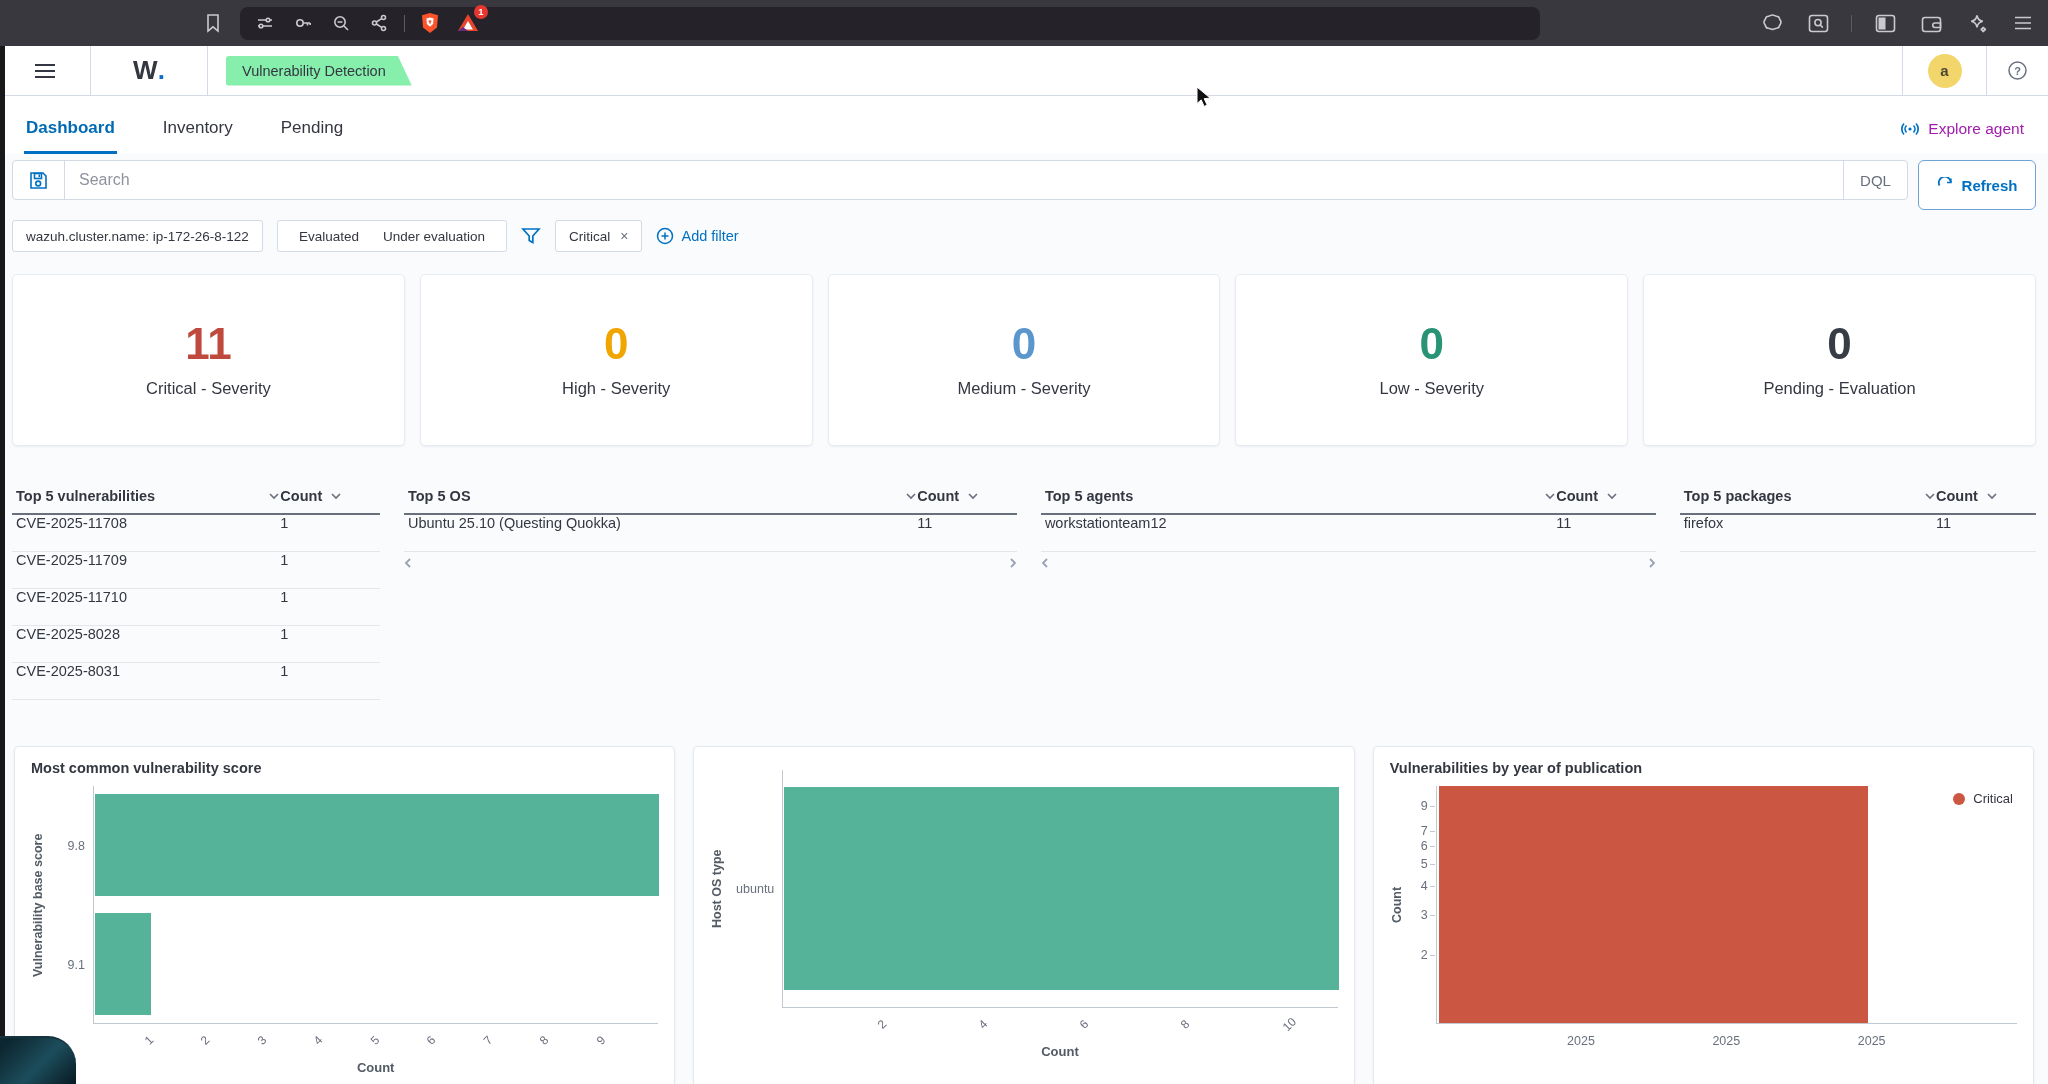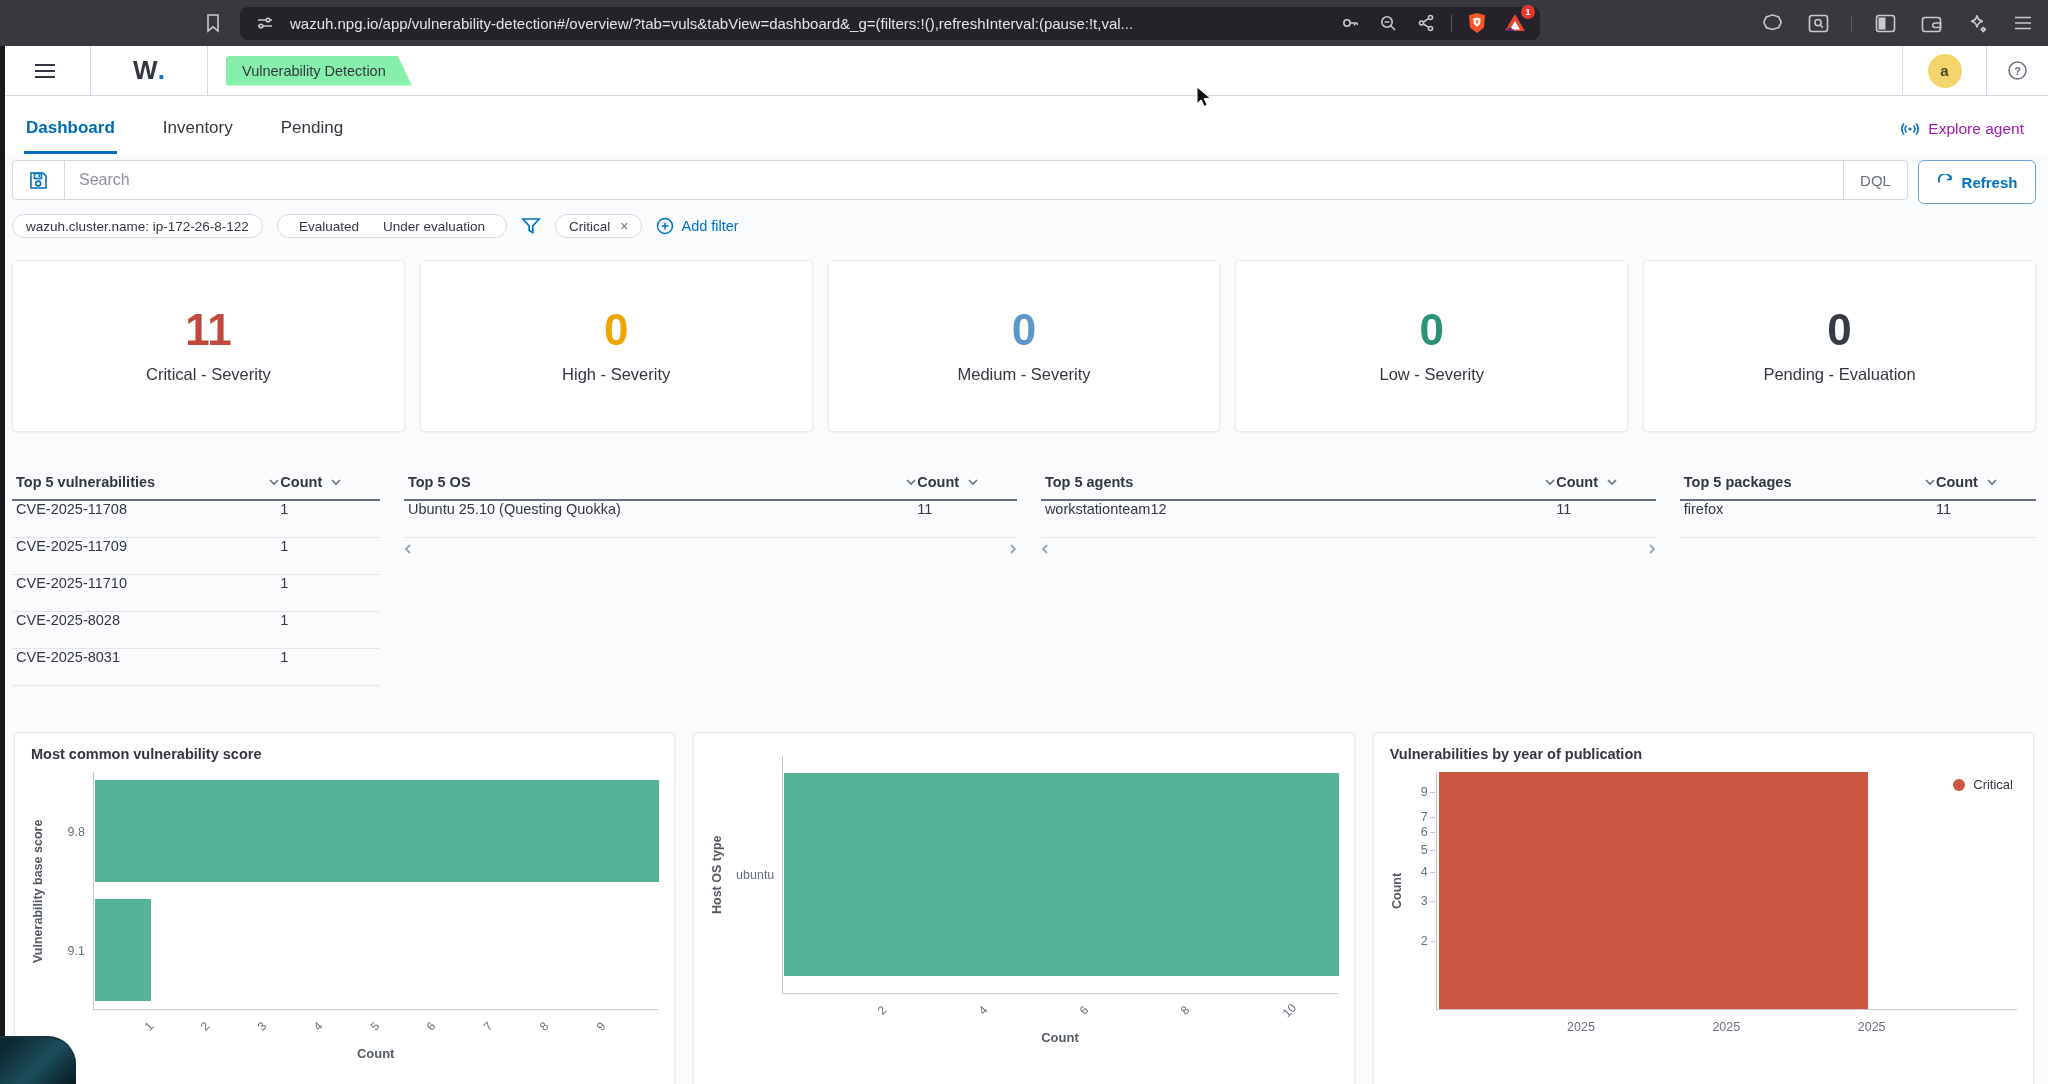--- a/index.html
+++ b/index.html
@@ -41,26 +41,26 @@
   .explore svg { stroke:#0071c2; fill:none; stroke-width:1.7; }
 
   .search-row { margin:6px 12px 0; display:flex; gap:10px; }
   .search-box { flex:1; height:40px; background:#fff; border:1px solid #d3dae6; border-radius:4px; display:flex; align-items:center; }
   .save-cell { width:52px; height:100%; border-right:1px solid #d3dae6; display:flex; align-items:center; justify-content:center; }
   .save-cell svg { stroke:#0071c2; fill:none; stroke-width:1.6; }
   .search-input { flex:1; border:none; outline:none; font-size:16px; padding:0 14px; color:#343741; background:transparent; }
   .search-input::placeholder { color:#8e939d; }
   .dql { width:64px; height:100%; border-left:1px solid #d3dae6; display:flex; align-items:center; justify-content:center;
     font-size:15px; color:#69707d; font-weight:500; }
-  .refresh-btn { width:118px; height:44px; border:1px solid #6fa3d6; border-radius:6px; background:#fff; color:#0071c2;
+  .refresh-btn { width:118px; height:50px; border:1px solid #6fa3d6; border-radius:6px; background:#fff; color:#0071c2;
     font-size:15px; font-weight:600; display:flex; align-items:center; justify-content:center; gap:8px; }
   .refresh-btn svg { stroke:#0071c2; fill:none; stroke-width:1.8; }
 
   .filter-row { margin:10px 12px 0; display:flex; align-items:center; gap:14px; }
-  .pill { height:24px; background:#fff; border:1px solid #d3dae6; border-radius:12px; display:flex; align-items:center;
+  .pill { height:32px; background:#fff; border:1px solid #d3dae6; border-radius:3px; display:flex; align-items:center;
     padding:0 13px; font-size:13.5px; color:#343741; gap:8px; }
   .toggle-pill span { padding:0 8px; }
   .x-btn { color:#69707d; font-size:14px; margin-left:2px; }
   .funnel { display:flex; align-items:center; }
   .funnel svg { stroke:#0071c2; fill:none; stroke-width:1.7; }
   .addfilter { display:flex; align-items:center; gap:7px; color:#0071c2; font-size:14.5px; }
   .addfilter svg { stroke:#0071c2; fill:none; stroke-width:1.5; }
 
   
   .stats-row { margin:22px 12px 0; display:flex; gap:15px; }
@@ -128,21 +128,20 @@
       </svg>
   </span>
   <div class="urlbox">
     <span class="icon-btn">
       <svg width="18" height="18" viewBox="0 0 18 18">
           <path d="M2 6h9M14 6h2M2 12h2M7 12h9"></path>
           <circle cx="12" cy="6" r="1.8"></circle>
           <circle cx="5" cy="12" r="1.8"></circle>
         </svg>
     </span>
-    <span class="url-text">wazuh.npg.io/app/vulnerability-detection#/overview/?tab=vuls&amp;tabView=dashboard&amp;_g=(filters:!(),refreshInterval:(pause:!t,val...</span>
     <span class="icon-btn">
       <svg width="20" height="20" viewBox="0 0 20 20">
           <circle cx="7" cy="10" r="3.2"></circle>
           <path d="M10.2 10h7M14.5 10v2.6M17.2 10v2"></path>
         </svg>
     </span>
     <span class="icon-btn">
       <svg width="20" height="20" viewBox="0 0 20 20">
           <circle cx="9" cy="9" r="5.2"></circle>
           <path d="M13 13l4 4M6.6 9h4.8"></path>

